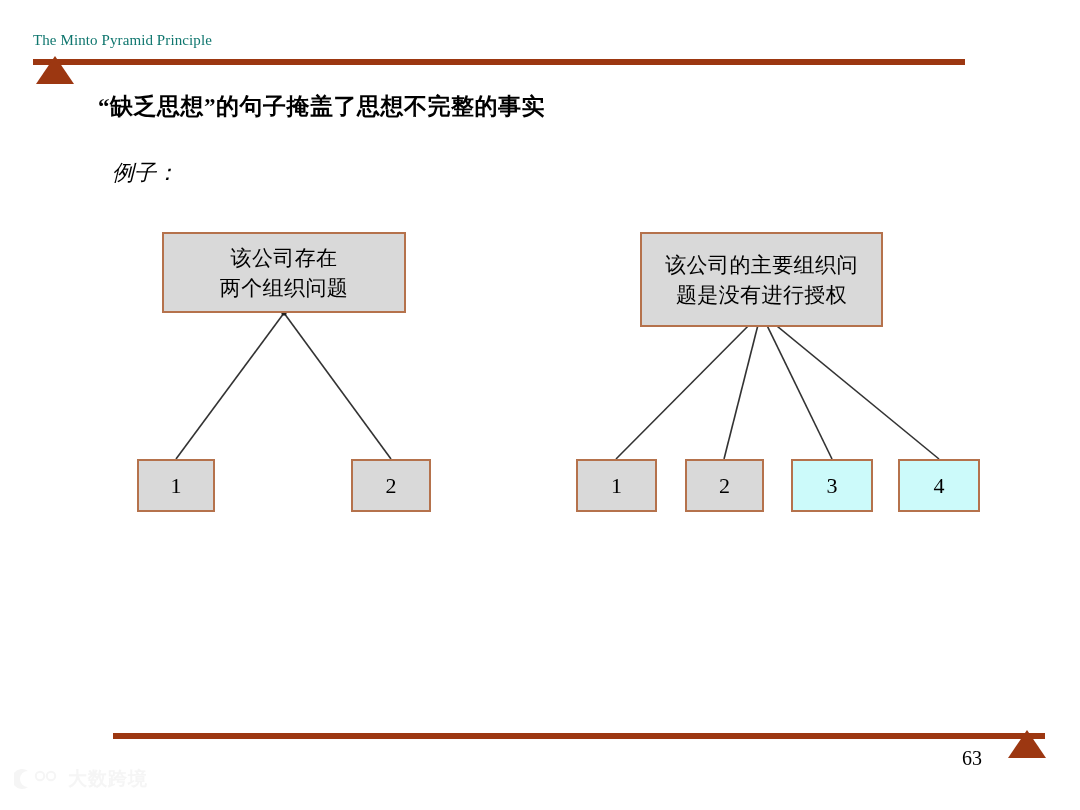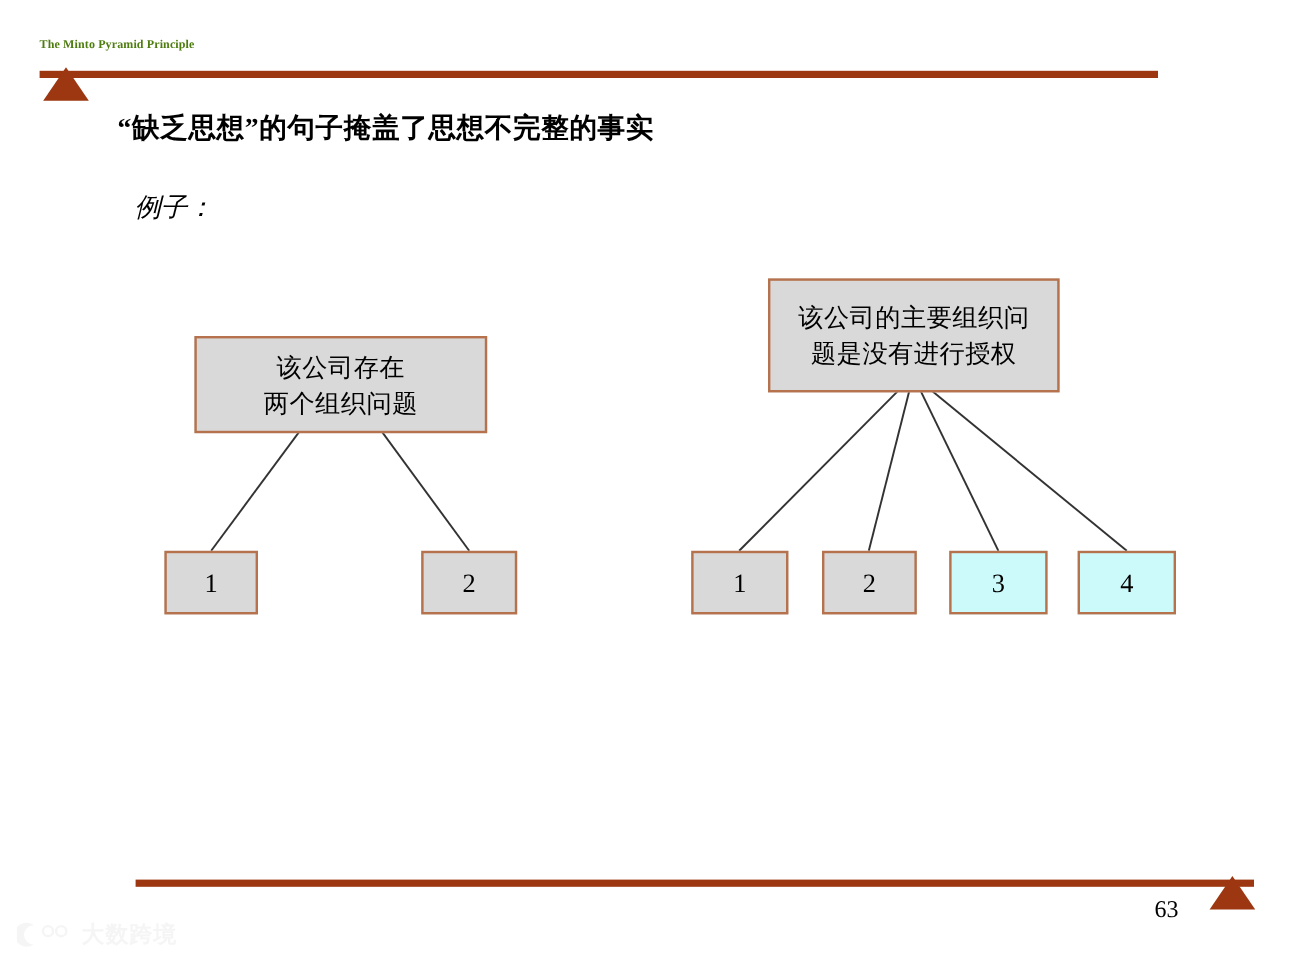--- a/index.html
+++ b/index.html
@@ -18,23 +18,23 @@
     background: #ffffff;
     overflow: hidden;
   }
 
   
   #header-title {
     position: absolute;
     left: 33px;
     top: 32px;
     font-family: "Liberation Serif", "DejaVu Serif", serif;
-    font-weight: bold;
-    font-size: 10px;
-    color: #4d7c0f;
+    font-weight: normal;
+    font-size: 15px;
+    color: #0f766e;
     letter-spacing: 0.1px;
     white-space: nowrap;
   }
   #header-rule {
     position: absolute;
     left: 33px;
     top: 59px;
     width: 932px;
     height: 6px;
     background: #9C3711;
@@ -180,21 +180,21 @@
     <line x1="284" y1="313" x2="391" y2="459" stroke="#333333" stroke-width="1.6"></line>
     <circle cx="284" cy="313" r="2.6" fill="#222222"></circle>
 
     <line x1="761" y1="313" x2="616" y2="459" stroke="#333333" stroke-width="1.6"></line>
     <line x1="761" y1="313" x2="724" y2="459" stroke="#333333" stroke-width="1.6"></line>
     <line x1="761" y1="313" x2="832" y2="459" stroke="#333333" stroke-width="1.6"></line>
     <line x1="761" y1="313" x2="939" y2="459" stroke="#333333" stroke-width="1.6"></line>
     <circle cx="761" cy="313" r="2.6" fill="#222222"></circle>
   </svg>
 
-  <div class="node-box parent-box fill-gray" style="left:162px; top:232px; width:244px; height:81px;margin-top:48px;">
+  <div class="node-box parent-box fill-gray" style="left:162px; top:232px; width:244px; height:81px;">
     <span class="node-label">该公司存在
 两个组织问题</span>
   </div>
 
   <div class="node-box leaf-box fill-gray" style="left:137px; top:459px; width:78px; height:53px;">
     <span class="node-label">1</span>
   </div>
 
   <div class="node-box leaf-box fill-gray" style="left:351px; top:459px; width:80px; height:53px;">
     <span class="node-label">2</span>

